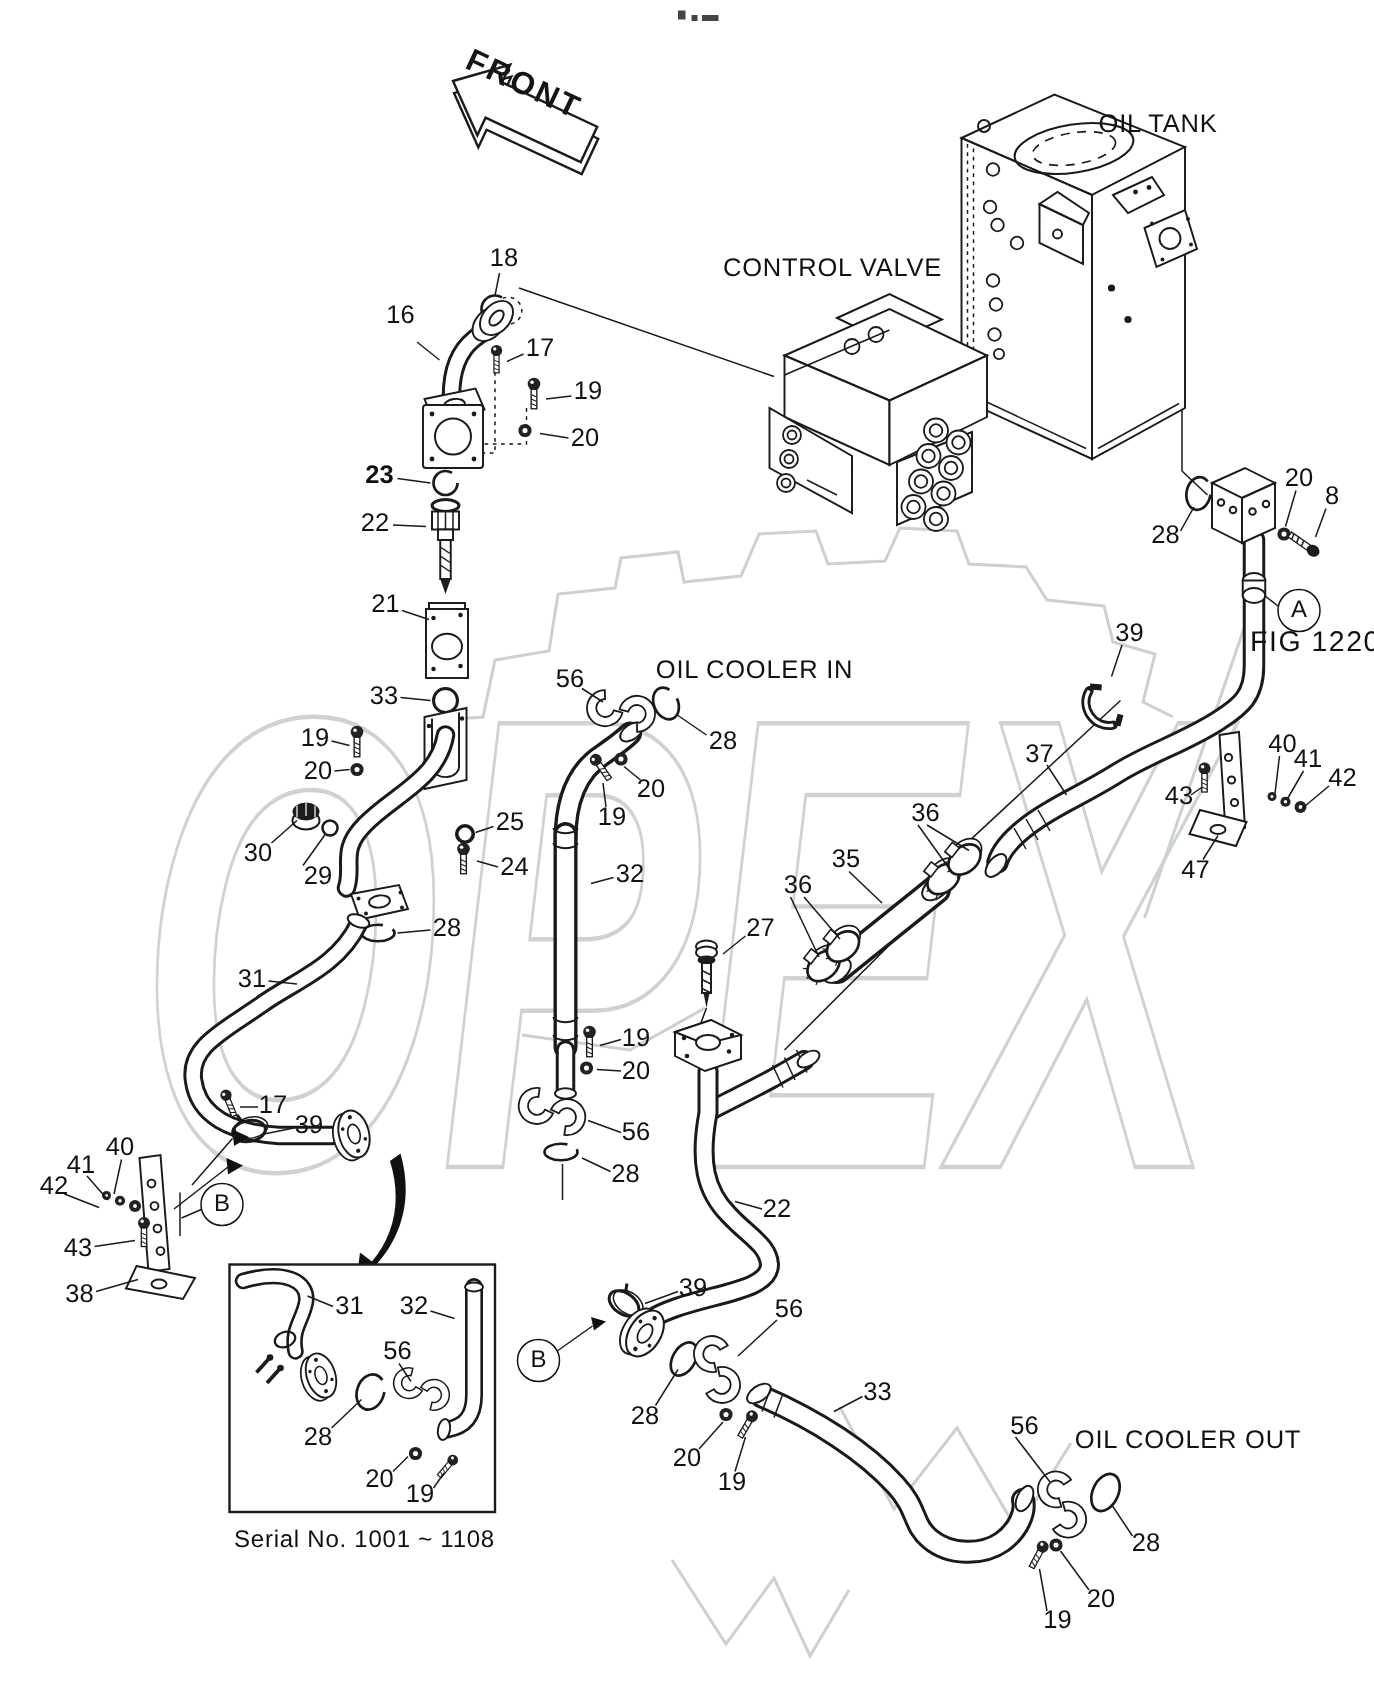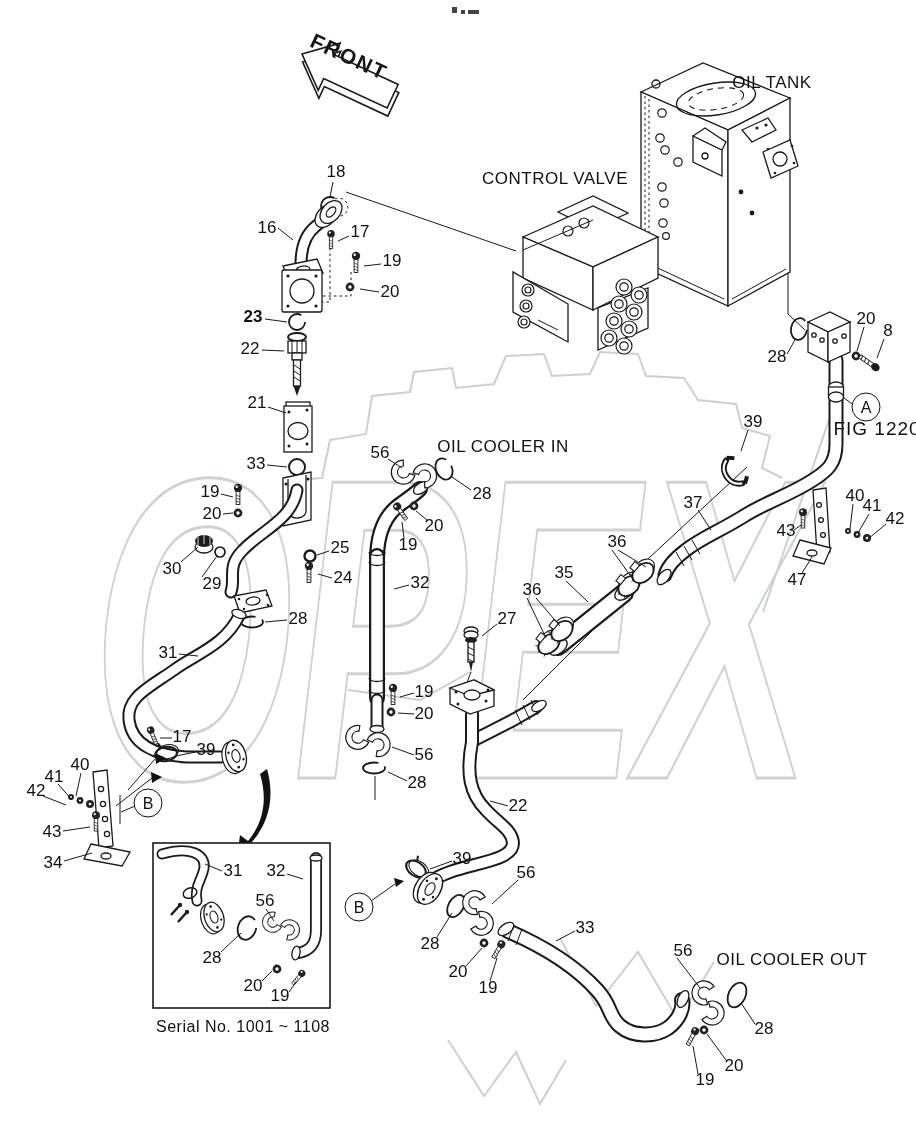--- a/index.html
+++ b/index.html
@@ -529,21 +529,21 @@
 <div class="lbl big" style="left:503px;top:447px">OIL COOLER IN</div>
 <div class="lbl big" style="left:792px;top:960px">OIL COOLER OUT</div>
 <div class="lbl figref" style="left:877px;top:429px">FIG 1220</div>
 <div class="lbl serial" style="left:243px;top:1027px">Serial No. 1001 ~ 1108</div>
 <div class="marker" style="left:866px;top:407px">A</div>
 <div class="marker" style="left:148px;top:803px">B</div>
 <div class="marker" style="left:359px;top:907px">B</div>
 
 <div id="callouts">
       <div class="callout" style="left: 336px; top: 172px;">18</div>
-      <div class="callout" style="left: 267px; top: 228px; text-align: right;">16</div>
+      <div class="callout" style="left: 267px; top: 210px; text-align: right;">16</div>
       <div class="callout" style="left: 360px; top: 232px;">17</div>
       <div class="callout" style="left: 392px; top: 261px;">19</div>
       <div class="callout" style="left: 390px; top: 292px;">20</div>
       <div class="callout" style="left: 253px; top: 317px; font-weight: bold;">23</div>
       <div class="callout" style="left: 250px; top: 349px;">22</div>
       <div class="callout" style="left: 257px; top: 403px;">21</div>
       <div class="callout" style="left: 256px; top: 464px;">33</div>
       <div class="callout" style="left: 380px; top: 453px;">56</div>
       <div class="callout" style="left: 482px; top: 494px;">28</div>
       <div class="callout" style="left: 434px; top: 526px;">20</div>
@@ -570,21 +570,21 @@
       <div class="callout" style="left: 872px; top: 506px;">41</div>
       <div class="callout" style="left: 895px; top: 519px;">42</div>
       <div class="callout" style="left: 786px; top: 531px;">43</div>
       <div class="callout" style="left: 797px; top: 580px; text-align: right;">47</div>
       <div class="callout" style="left: 182px; top: 737px;">17</div>
       <div class="callout" style="left: 206px; top: 750px;">39</div>
       <div class="callout" style="left: 80px; top: 765px;">40</div>
       <div class="callout" style="left: 54px; top: 777px;">41</div>
       <div class="callout" style="left: 36px; top: 791px;">42</div>
       <div class="callout" style="left: 52px; top: 832px;">43</div>
-      <div class="callout" style="left: 53px; top: 863px;">34</div>
+      <div class="callout" style="left: 53px; top: 863px;">38</div>
       <div class="callout" style="left: 424px; top: 692px;">19</div>
       <div class="callout" style="left: 424px; top: 714px;">20</div>
       <div class="callout" style="left: 424px; top: 755px;">56</div>
       <div class="callout" style="left: 417px; top: 783px;">28</div>
       <div class="callout" style="left: 518px; top: 806px;">22</div>
       <div class="callout" style="left: 462px; top: 859px;">39</div>
       <div class="callout" style="left: 430px; top: 944px;">28</div>
       <div class="callout" style="left: 526px; top: 873px;">56</div>
       <div class="callout" style="left: 458px; top: 972px;">20</div>
       <div class="callout" style="left: 488px; top: 988px;">19</div>

